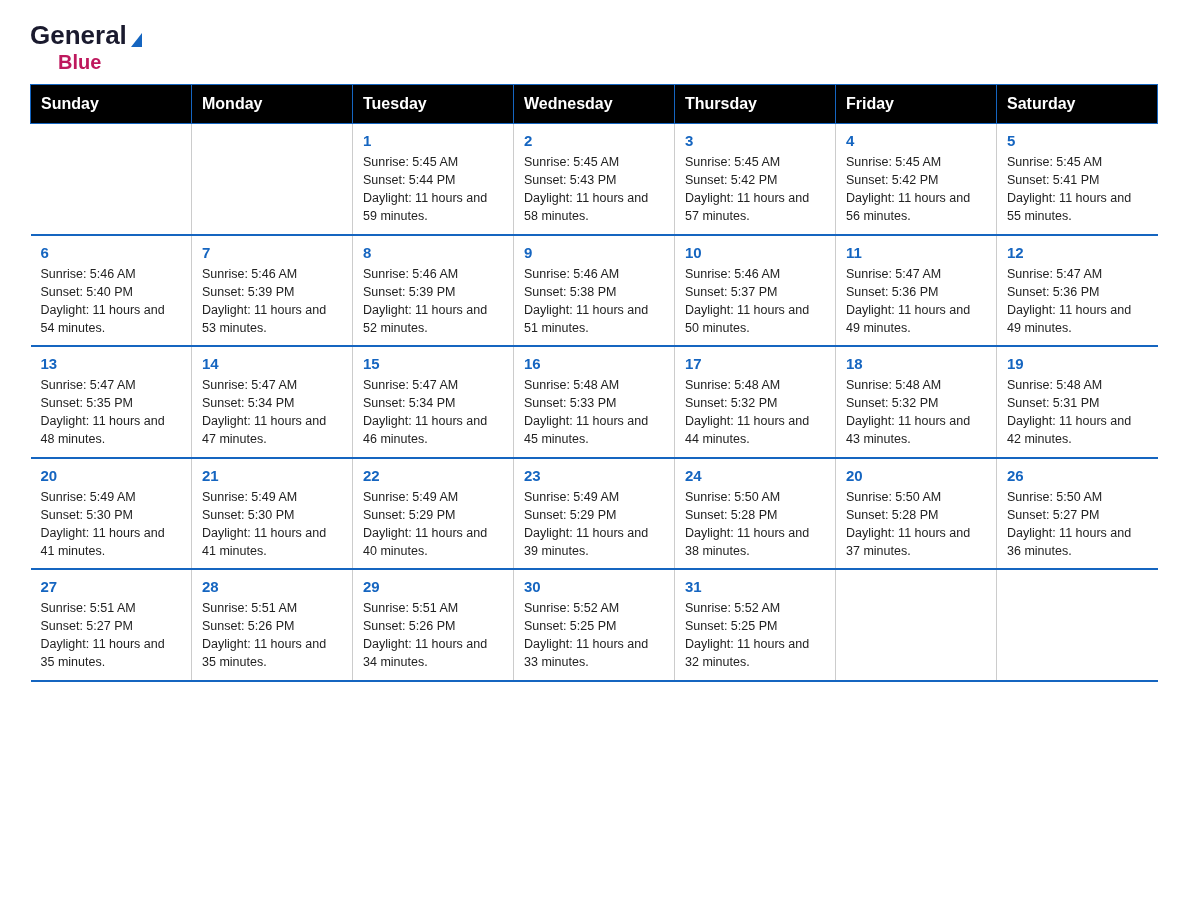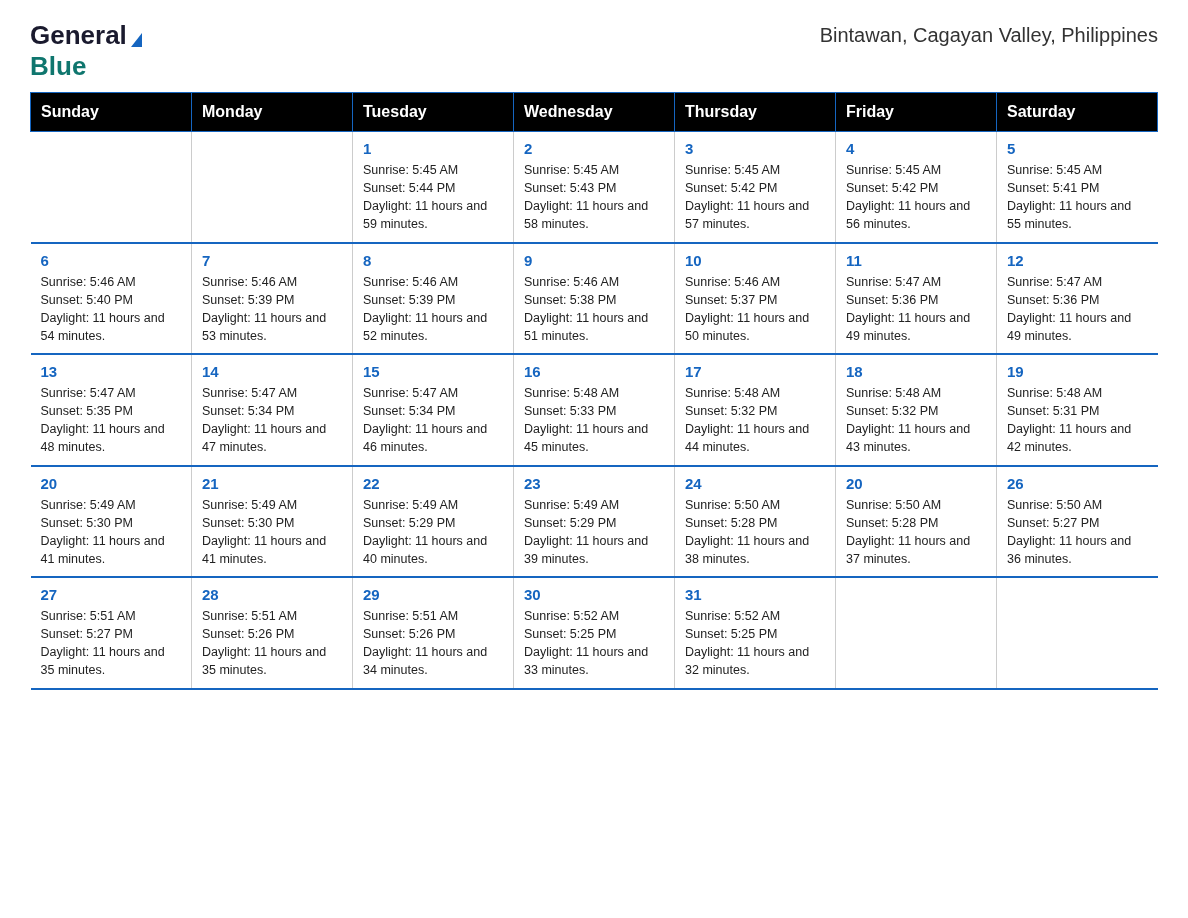--- a/index.html
+++ b/index.html
@@ -90,40 +90,40 @@
     .logo-general {
       font-size: 26px;
       font-weight: bold;
       color: #1a1a2e;
     }
     .logo-blue-line {
       display: flex;
       align-items: center;
     }
     .logo-blue-word {
-      font-size: 26px;
-      font-weight: bold;
-      color: #0f766e;
+      font-size: 20px;
+      font-weight: bold;
+      color: #be185d;
+      margin-left: 28px;
     }
   </style>
 </head>
 <body>
 
 <div class="header">
   <div class="logo">
     <div class="logo-row">
       <span class="logo-general">General</span>
       <span style="display:inline-block;width:0;height:0;border-left:11px solid transparent;border-right:0px solid transparent;border-bottom:14px solid #1565c0;margin-left:4px;position:relative;top:4px;"></span>
     </div>
     <div class="logo-blue-line">
       <span class="logo-blue-word">Blue</span>
     </div>
   </div>
   <div class="title-area">
-    <h2>Bintawan, Cagayan Valley, Philippines</h2>
   </div>
 </div>
 
 <table class="calendar-table">
   <thead>
     <tr>
     <th>Sunday</th>
         <th>Monday</th>
         <th>Tuesday</th>
         <th>Wednesday</th>

